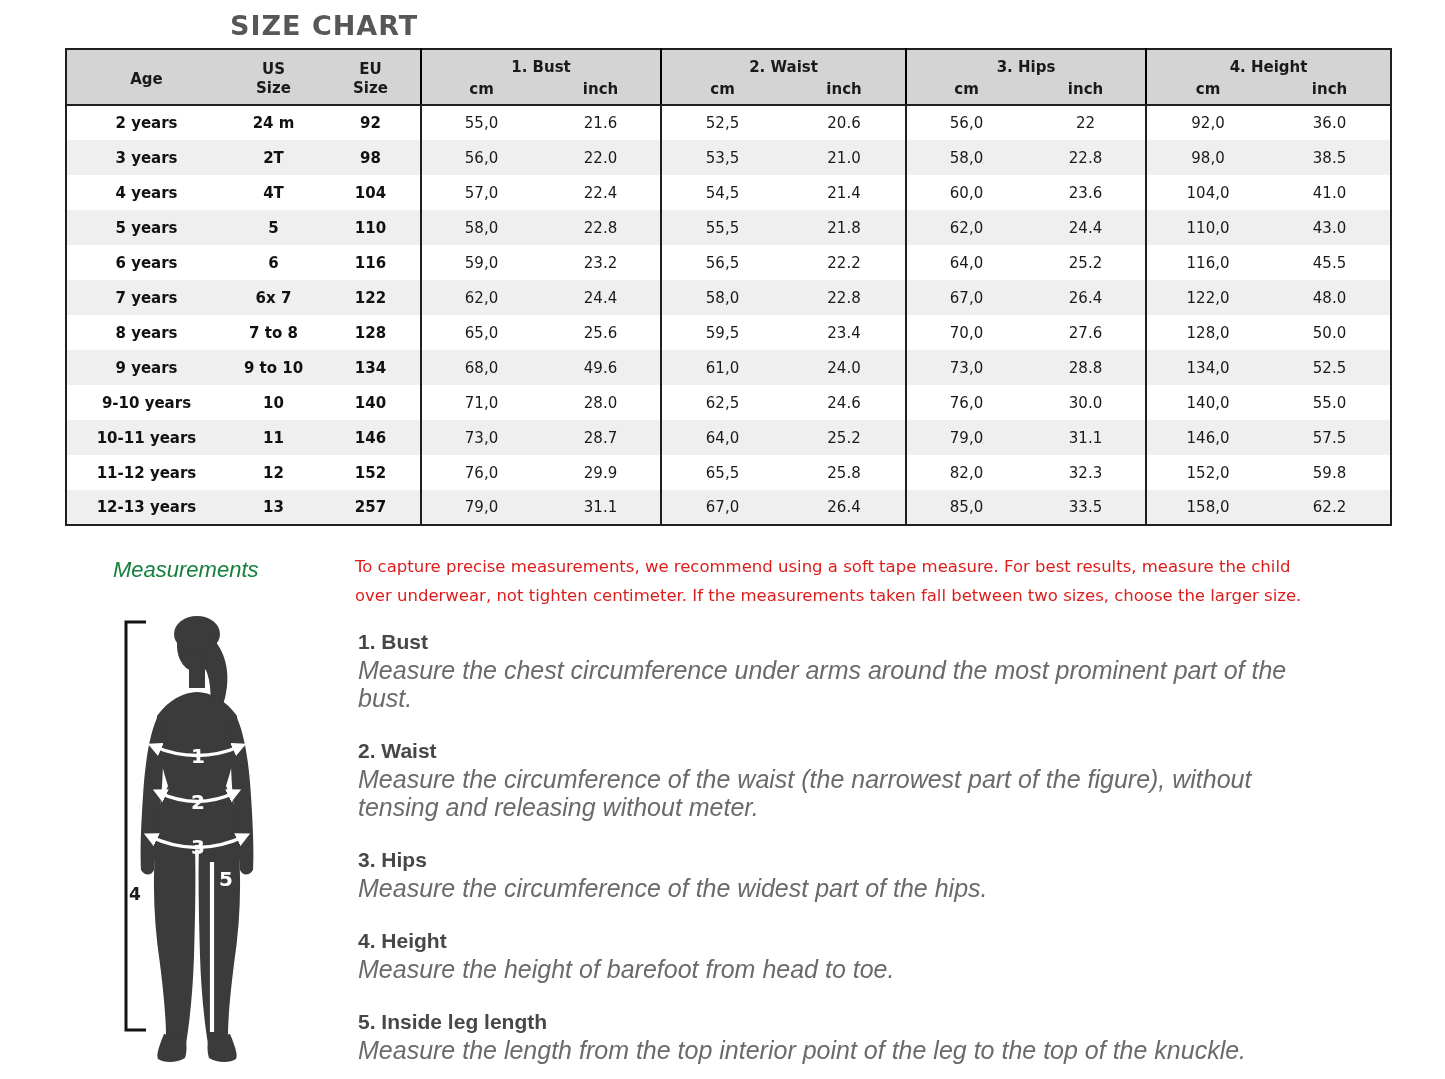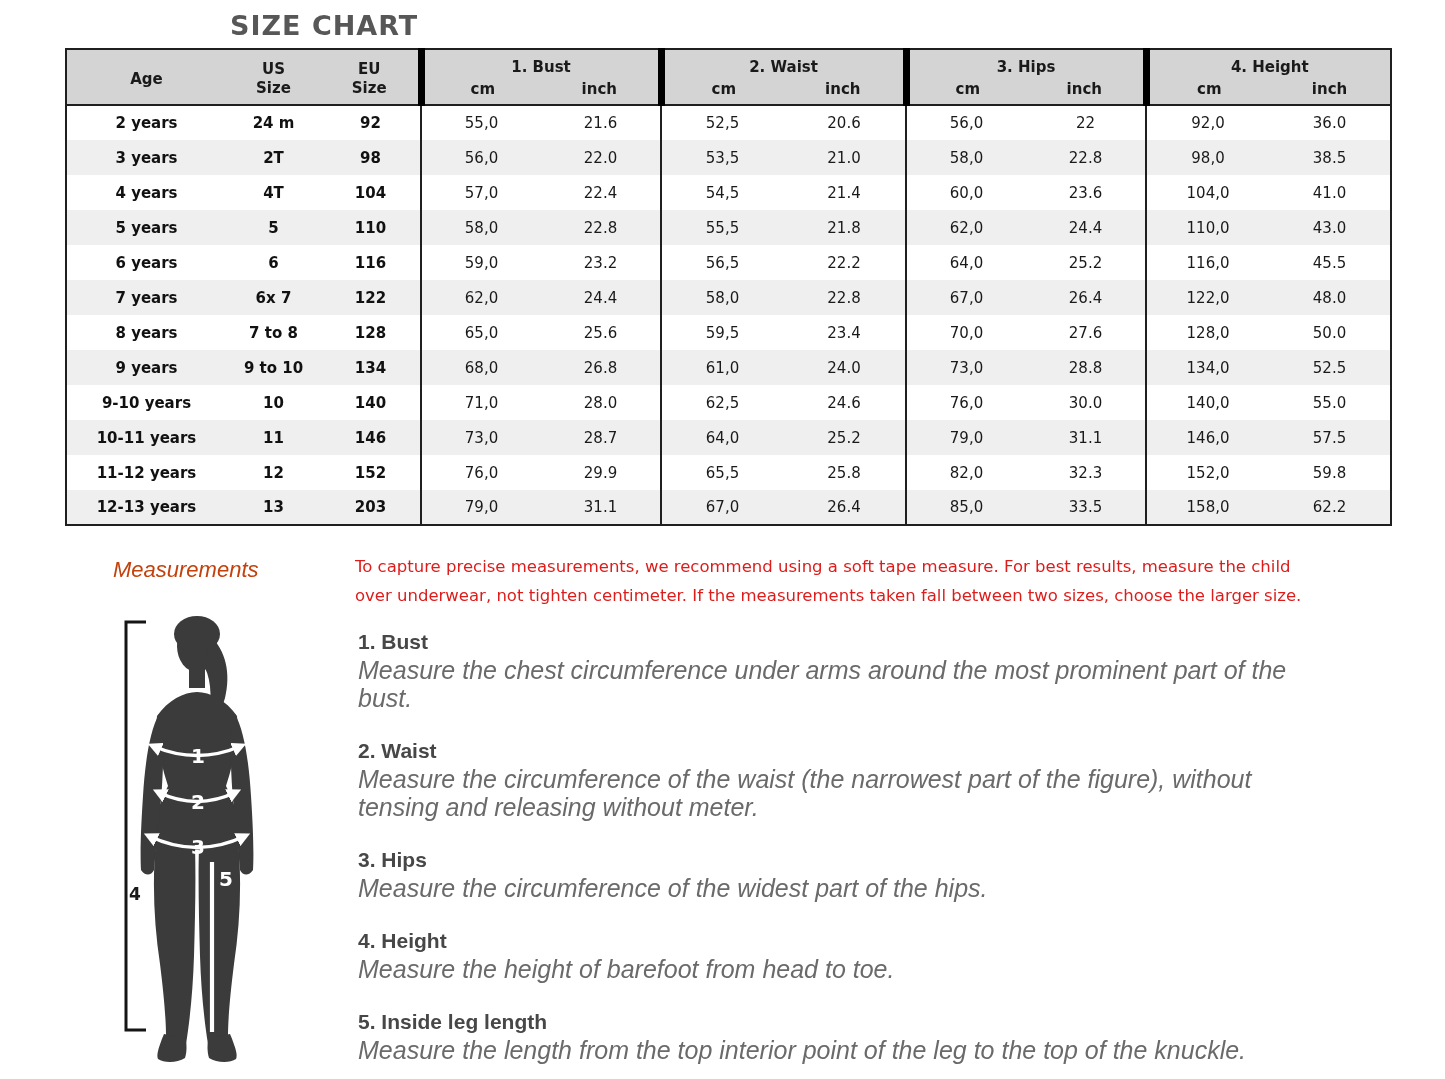--- a/index.html
+++ b/index.html
@@ -15,32 +15,32 @@
   
   .tbl-wrap { position:absolute; left:65px; top:48px; width:1325px; }
   table.size { border-collapse:collapse; table-layout:fixed; width:1325px;
     border:2px solid #1f1f1f; }
   table.size th, table.size td { text-align:center; vertical-align:middle;
     font-size:15px; color:#1a1a1a; }
   thead th { background:#d4d4d4; font-weight:bold; }
   tr.grp th { height:30px; padding-top:4px; }
   tr.sub th { height:26px; padding-bottom:5px;margin-left:12px; }
   th.span2 { white-space:pre-line; line-height:1.25; }
-  th.sep, td.sep { border-right:7px solid #000000; }
+  th.sep, td.sep { border-right:2px solid #000000; }
   tr.sub th, th[rowspan] { border-bottom:2px solid #1f1f1f; }
   tbody td { height:35px; font-weight:normal; color:#222; }
   tbody td.lead { font-weight:bold; color:#111; }
   tbody tr:nth-child(even) { background:#efefef; }
   tbody td:nth-child(3), tbody td:nth-child(5),
   tbody td:nth-child(7), tbody td:nth-child(9) { border-right:2px solid #1f1f1f; }
   
   .m-label {
     position:absolute; left:113px; top:557px;
     font-family:"Liberation Sans", sans-serif;
-    font-style:italic; font-size:22px; color:#c2410c;
+    font-style:italic; font-size:22px; color:#15803d;
   }
   .note {
     position:absolute; left:355px; top:552px; width:1010px;
     font-size:16.5px; color:#dd1d1b; line-height:29px;
   }
   .note span { display:block; }
   .sections { position:absolute; left:358px; top:628px; width:960px;
     font-family:"Liberation Sans", sans-serif; }
   .section { margin-bottom:25px; }
   .sec-head { font-size:21px; font-weight:bold; color:#474747; line-height:28px; }
@@ -183,21 +183,21 @@
             <td>70,0</td>
             <td>27.6</td>
             <td>128,0</td>
             <td>50.0</td>
           </tr>
           <tr>
             <td class="lead">9 years</td>
             <td class="lead">9 to 10</td>
             <td class="lead">134</td>
             <td>68,0</td>
-            <td>26.8</td>
+            <td>49.6</td>
             <td>61,0</td>
             <td>24.0</td>
             <td>73,0</td>
             <td>28.8</td>
             <td>134,0</td>
             <td>52.5</td>
           </tr>
           <tr>
             <td class="lead">9-10 years</td>
             <td class="lead">10</td>
@@ -233,21 +233,21 @@
             <td>65,5</td>
             <td>25.8</td>
             <td>82,0</td>
             <td>32.3</td>
             <td>152,0</td>
             <td>59.8</td>
           </tr>
           <tr>
             <td class="lead">12-13 years</td>
             <td class="lead">13</td>
-            <td class="lead">203</td>
+            <td class="lead">257</td>
             <td>79,0</td>
             <td>31.1</td>
             <td>67,0</td>
             <td>26.4</td>
             <td>85,0</td>
             <td>33.5</td>
             <td>158,0</td>
             <td>62.2</td>
           </tr>
         </tbody>

